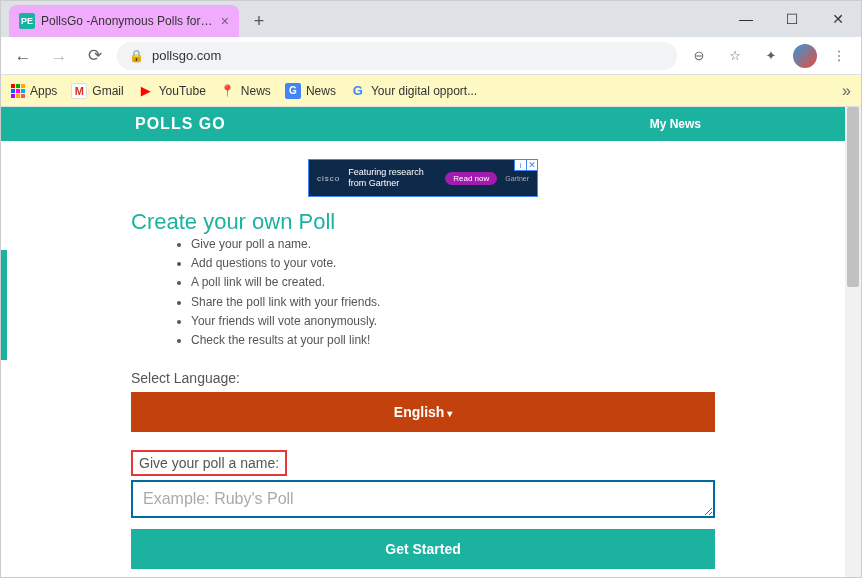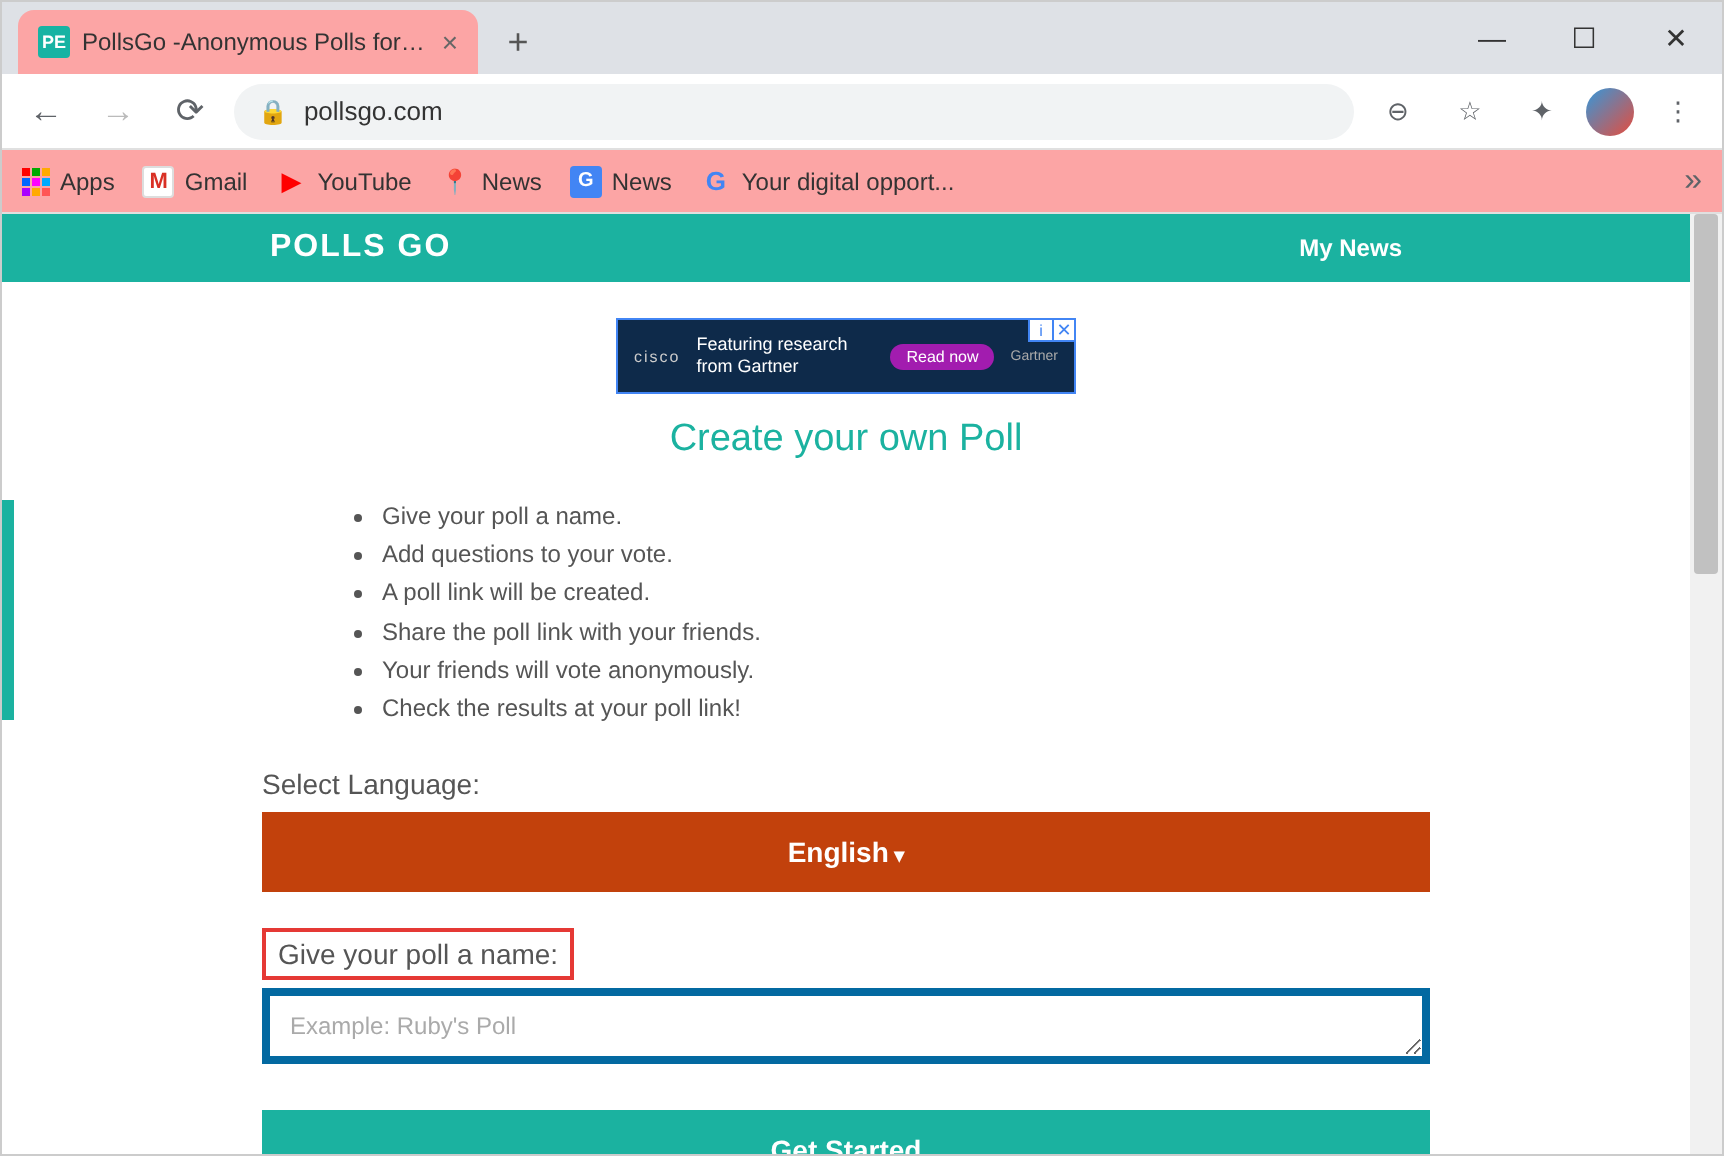--- a/index.html
+++ b/index.html
@@ -1,36 +1,36 @@
 <!DOCTYPE html>
 <html><head>
 <meta charset="utf-8">
 <style>
 * { margin: 0; padding: 0; box-sizing: border-box; }
 body { font-family: -apple-system, BlinkMacSystemFont, "Segoe UI", Arial, sans-serif; font-size: 13px; color: #333; background: #fff; width: 862px; height: 578px; overflow: hidden; border: 1px solid #ccc; }
 
 
 .titlebar { height: 36px; background: #dee1e6; display: flex; align-items: flex-end; padding-left: 8px; }
-.tab { background: #fca5a5; border-radius: 8px 8px 0 0; height: 32px; display: flex; align-items: center; padding: 0 10px; gap: 6px; width: 230px; font-size: 12px; color: #333; }
+.tab { background: #f0abfc; border-radius: 8px 8px 0 0; height: 32px; display: flex; align-items: center; padding: 0 10px; gap: 6px; width: 230px; font-size: 12px; color: #333; }
 .tab-favicon { width: 16px; height: 16px; background: #17b3a3; color: #fff; font-size: 9px; font-weight: bold; display: flex; align-items: center; justify-content: center; border-radius: 2px; }
 .tab-title { flex: 1; white-space: nowrap; overflow: hidden; text-overflow: ellipsis; }
 .tab-close { font-size: 14px; color: #666; cursor: pointer; }
 .newtab { width: 28px; height: 28px; display: flex; align-items: center; justify-content: center; font-size: 18px; color: #555; margin-left: 6px; margin-bottom: 2px; cursor: pointer; }
 .win-controls { margin-left: auto; display: flex; height: 36px; }
 .win-btn { width: 46px; display: flex; align-items: center; justify-content: center; font-size: 14px; cursor: pointer; }
 
 .toolbar { height: 38px; background: #fff; display: flex; align-items: center; padding: 0 8px; gap: 8px; border-bottom: 1px solid #e0e0e0; }
 .nav-btn { width: 28px; height: 28px; display: flex; align-items: center; justify-content: center; font-size: 17px; color: #5f6368; cursor: pointer; border-radius: 50%; }
 .nav-btn.disabled { color: #bbb; }
 .address-bar { flex: 1; height: 28px; background: #f1f3f4; border-radius: 14px; display: flex; align-items: center; padding: 0 12px; gap: 8px; font-size: 13px; color: #333; }
 .lock { color: #5f6368; font-size: 12px; }
 .tool-icon { width: 28px; height: 28px; display: flex; align-items: center; justify-content: center; color: #5f6368; cursor: pointer; }
 .avatar { width: 24px; height: 24px; border-radius: 50%; background: linear-gradient(135deg, #3498db, #e74c3c); }
 
-.bookbar { height: 32px; background: #fca5a5; display: flex; align-items: center; padding: 0 10px; gap: 14px; border-bottom: 1px solid #e0e0e0; font-size: 12px; color: #333; }
+.bookbar { height: 32px; background: #fef9c3; display: flex; align-items: center; padding: 0 10px; gap: 14px; border-bottom: 1px solid #e0e0e0; font-size: 12px; color: #333; }
 .bk { display: flex; align-items: center; gap: 5px; cursor: pointer; white-space: nowrap; }
 .bk-ico { width: 16px; height: 16px; display: flex; align-items: center; justify-content: center; font-size: 13px; }
 .gmail-ico { background:#fff; border:1px solid #ddd; border-radius:2px; }
 .gmail-ico::before{ content:"M"; color:#d93025; font-weight:bold; font-size:11px;}
 .yt-ico::before{ content:"▶"; color:#f00; }
 .maps-ico::before{ content:"📍"; font-size:12px; }
 .news-ico { background:#4285f4; color:#fff; border-radius:2px; }
 .news-ico::before{ content:"G"; font-size:10px; font-weight:bold; }
 .dash-ico::before{ content:"🌱"; font-size:12px;}
 .google-ico::before{ content:"G"; color:#4285f4; font-weight:bold; }
@@ -50,30 +50,30 @@
 
 .content { padding: 12px 130px 20px; }
 .ad { width: 230px; height: 38px; background:#0e2a4a; margin: 6px auto 12px; display:flex; align-items:center; padding:0 8px; gap:8px; color:#fff; font-size:9px; position:relative; border:1px solid #4285f4; }
 .ad-cisco { font-size:8px; letter-spacing:1px; color:#ccc; }
 .ad-text { line-height:1.2; flex:1; }
 .ad-btn { background:#a21caf; padding:2px 8px; border-radius:8px; font-size:8px; }
 .ad-gartner { font-size:7px; color:#aaa; }
 .ad-x { position:absolute; top:-1px; right:-1px; background:#fff; color:#4285f4; width:12px; height:12px; font-size:9px; display:flex; align-items:center; justify-content:center; border:1px solid #4285f4; }
 .ad-i { position:absolute; top:-1px; right:11px; background:#fff; color:#4285f4; width:12px; height:12px; font-size:8px; display:flex; align-items:center; justify-content:center; border:1px solid #4285f4; border-right:none; }
 
-h1.page-title { text-align:center; color:#1bb2a0; font-size:19px; font-weight:500; margin-bottom:18px; }
+h1.page-title { color:#1bb2a0; font-size:22px; font-weight:500; margin-bottom:0; }
 .instructions { margin-left: 48px; margin-bottom: 20px; }
 .instructions li { font-size:12px; color:#555; line-height:1.6; margin-left:12px; }
 
 .label { font-size:14px; color:#555; margin-bottom:6px; }
 .lang-btn { width:100%; background:#c2410c; color:#fff; border:none; padding:12px; font-size:14px; font-weight:600; cursor:pointer; margin-bottom:18px; }
 .lang-btn::after { content:" ▾"; font-size:10px; }
 
 .highlight-box { border:2px solid #e53935; padding:3px 6px; display:inline-block; margin-bottom:4px; }
-.name-input { width:100%; border:4px solid #0369a1; padding:8px 10px; font-size:12px; color:#888; resize:both; margin-bottom:20px; font-family:inherit; outline:none; }
+.name-input { width:100%; border:2px solid #0369a1; padding:8px 10px; font-size:16px; color:#888; resize:both; margin-bottom:8px; font-family:inherit; outline:none; }
 .name-input::placeholder { color:#aaa; }
 .get-started { width:100%; background:#1bb2a0; color:#fff; border:none; padding:12px; font-size:14px; font-weight:700; cursor:pointer; }
 
 .side-sliver { position:absolute; left:1px; top:250px; width:6px; height:110px; background:#1bb2a0; }
 </style>
 </head>
 <body>
 
 <div class="titlebar">
   <div class="tab">

